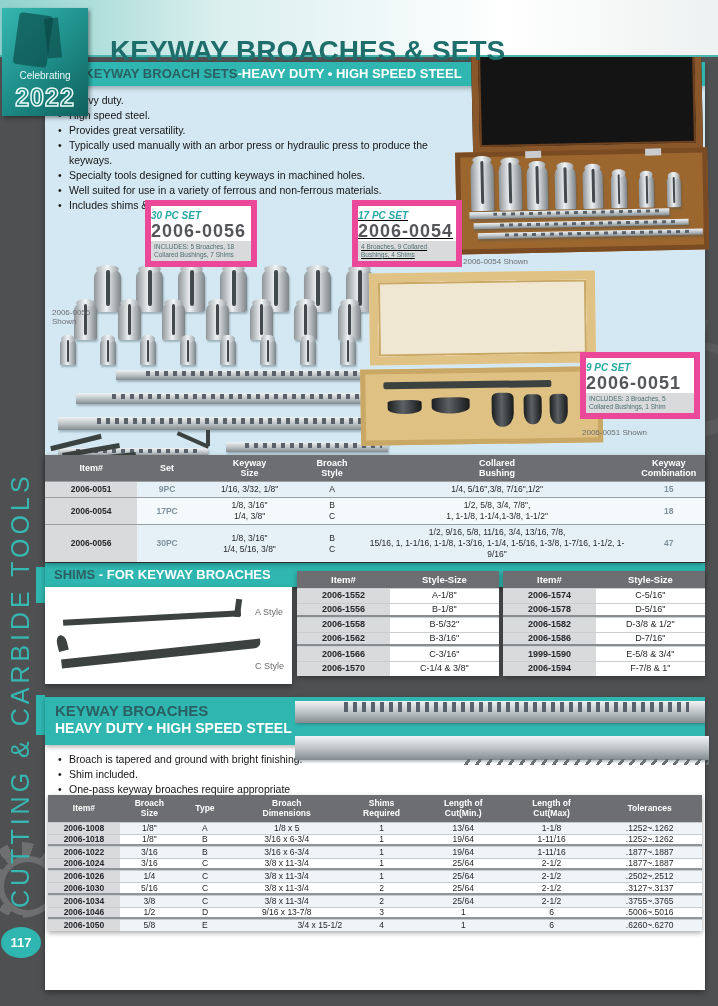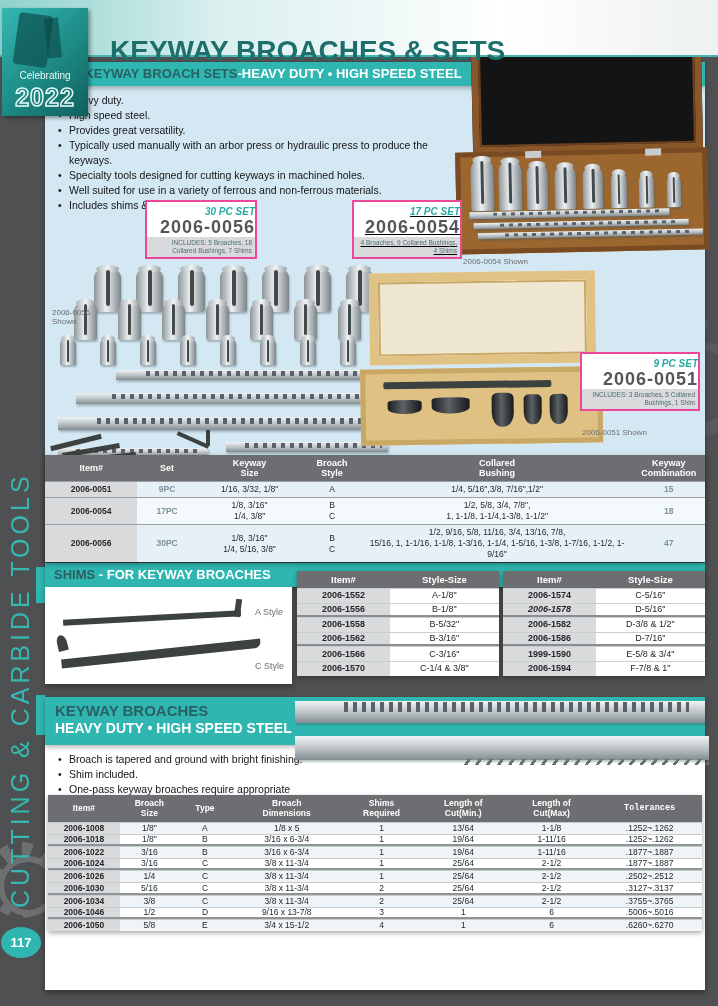--- a/index.html
+++ b/index.html
@@ -44,21 +44,21 @@
   
   .sec-bar { background:#2fb6b0; color:#fff; z-index:2; box-shadow:0 2px 5px rgba(0,0,0,.3); }
   .sec-title-dark { color:#2b5f63; font-weight:bold; }
   .sec-title-light { color:#ffffff; font-weight:bold; }
   .panel { background:#d3e8f2; z-index:1; box-shadow:0 3px 6px rgba(0,0,0,.35); }
   .bullets { list-style:none; }
   .bullets li { position:relative; padding-left:13px; font-size:10.5px; color:#141414; line-height:15px; }
   .bullets li::before { content:"•"; position:absolute; left:2px; color:#141414; }
 
   
-  .callout { background:#fff; border:2px solid #ec4899; text-align:right; z-index:3; }
+  .callout { background:#fff; border:6px solid #ec4899; text-align:left; z-index:3; }
   .callout .set-label { font-size:10px; font-weight:bold; font-style:italic; color:#27a9a3; padding-top:4px; }
   .callout .item-num { font-size:18px; font-weight:bold; color:#55565a; letter-spacing:1px; line-height:20px; }
   .callout .includes { background:#d9dadb; color:#4d6e74; font-size:6.5px; line-height:8px; padding:2px 3px; }
   .shown-label { font-size:8px; color:#6d6e71; white-space:pre-line; z-index:3; }
 
   
   .tbl { z-index:4; box-shadow:0 2px 5px rgba(0,0,0,.35); background:#fff; }
   .tbl .hrow { display:flex; background:#6d6e71; color:#fff; font-weight:bold; align-items:center; }
   .tbl .hcell { text-align:center; white-space:pre-line; }
   .tbl .row { display:flex; align-items:stretch; }
@@ -366,21 +366,21 @@
 <div class="abs tbl shim-tbl" style="left:503px;top:571px;">
     <div class="hrow">
       <div class="hcell" style="width: 46%;">Item#</div>
       <div class="hcell" style="width: 54%;">Style-Size</div>
     </div>
     <div class="row">
       <div class="cell item-cell" style="width: 46%;">2006-1574</div>
       <div class="cell style-cell" style="width: 54%;">C-5/16"</div>
     </div>
     <div class="row group-end">
-      <div class="cell item-cell" style="width: 46%; font-style: italic;">2006-1578</div>
+      <div class="cell item-cell" style="width: 46%;">2006-1578</div>
       <div class="cell style-cell" style="width: 54%;">D-5/16"</div>
     </div>
     <div class="row">
       <div class="cell item-cell" style="width: 46%;">2006-1582</div>
       <div class="cell style-cell" style="width: 54%;">D-3/8 &amp; 1/2"</div>
     </div>
     <div class="row group-end">
       <div class="cell item-cell" style="width: 46%;">2006-1586</div>
       <div class="cell style-cell" style="width: 54%;">D-7/16"</div>
     </div>
@@ -420,21 +420,21 @@
 Size</div>
       <div class="hcell" style="width: 8%; white-space: pre-line;">Type</div>
       <div class="hcell" style="width: 17%; white-space: pre-line;">Broach
 Dimensions</div>
       <div class="hcell" style="width: 12%; white-space: pre-line;">Shims
 Required</div>
       <div class="hcell" style="width: 13%; white-space: pre-line;">Length of
 Cut(Min.)</div>
       <div class="hcell" style="width: 14%; white-space: pre-line;">Length of
 Cut(Max)</div>
-      <div class="hcell" style="width: 16%; white-space: pre-line; font-family: Liberation Mono, monospace;">Tolerances</div>
+      <div class="hcell" style="width: 16%; white-space: pre-line;">Tolerances</div>
     </div>
     <div class="row">
       <div class="cell item-cell" style="width: 11%;">2006-1008</div>
       <div class="cell" style="width: 9%;">1/8"</div>
       <div class="cell" style="width: 8%;">A</div>
       <div class="cell" style="width: 17%;">1/8 x 5</div>
       <div class="cell" style="width: 12%;">1</div>
       <div class="cell" style="width: 13%;">13/64</div>
       <div class="cell" style="width: 14%;">1-1/8</div>
       <div class="cell" style="width: 16%;">.1252~.1262</div>
@@ -506,19 +506,19 @@
       <div class="cell" style="width: 17%;">9/16 x 13-7/8</div>
       <div class="cell" style="width: 12%;">3</div>
       <div class="cell" style="width: 13%;">1</div>
       <div class="cell" style="width: 14%;">6</div>
       <div class="cell" style="width: 16%;">.5006~.5016</div>
     </div>
     <div class="row">
       <div class="cell item-cell" style="width: 11%;">2006-1050</div>
       <div class="cell" style="width: 9%;">5/8</div>
       <div class="cell" style="width: 8%;">E</div>
-      <div class="cell" style="width: 17%;">3/4 x 15-1/2</div>
+      <div class="cell" style="width: 17%; text-align: right;">3/4 x 15-1/2</div>
       <div class="cell" style="width: 12%;">4</div>
       <div class="cell" style="width: 13%;">1</div>
       <div class="cell" style="width: 14%;">6</div>
       <div class="cell" style="width: 16%;">.6260~.6270</div>
     </div>
   </div>
 
 </body></html>

